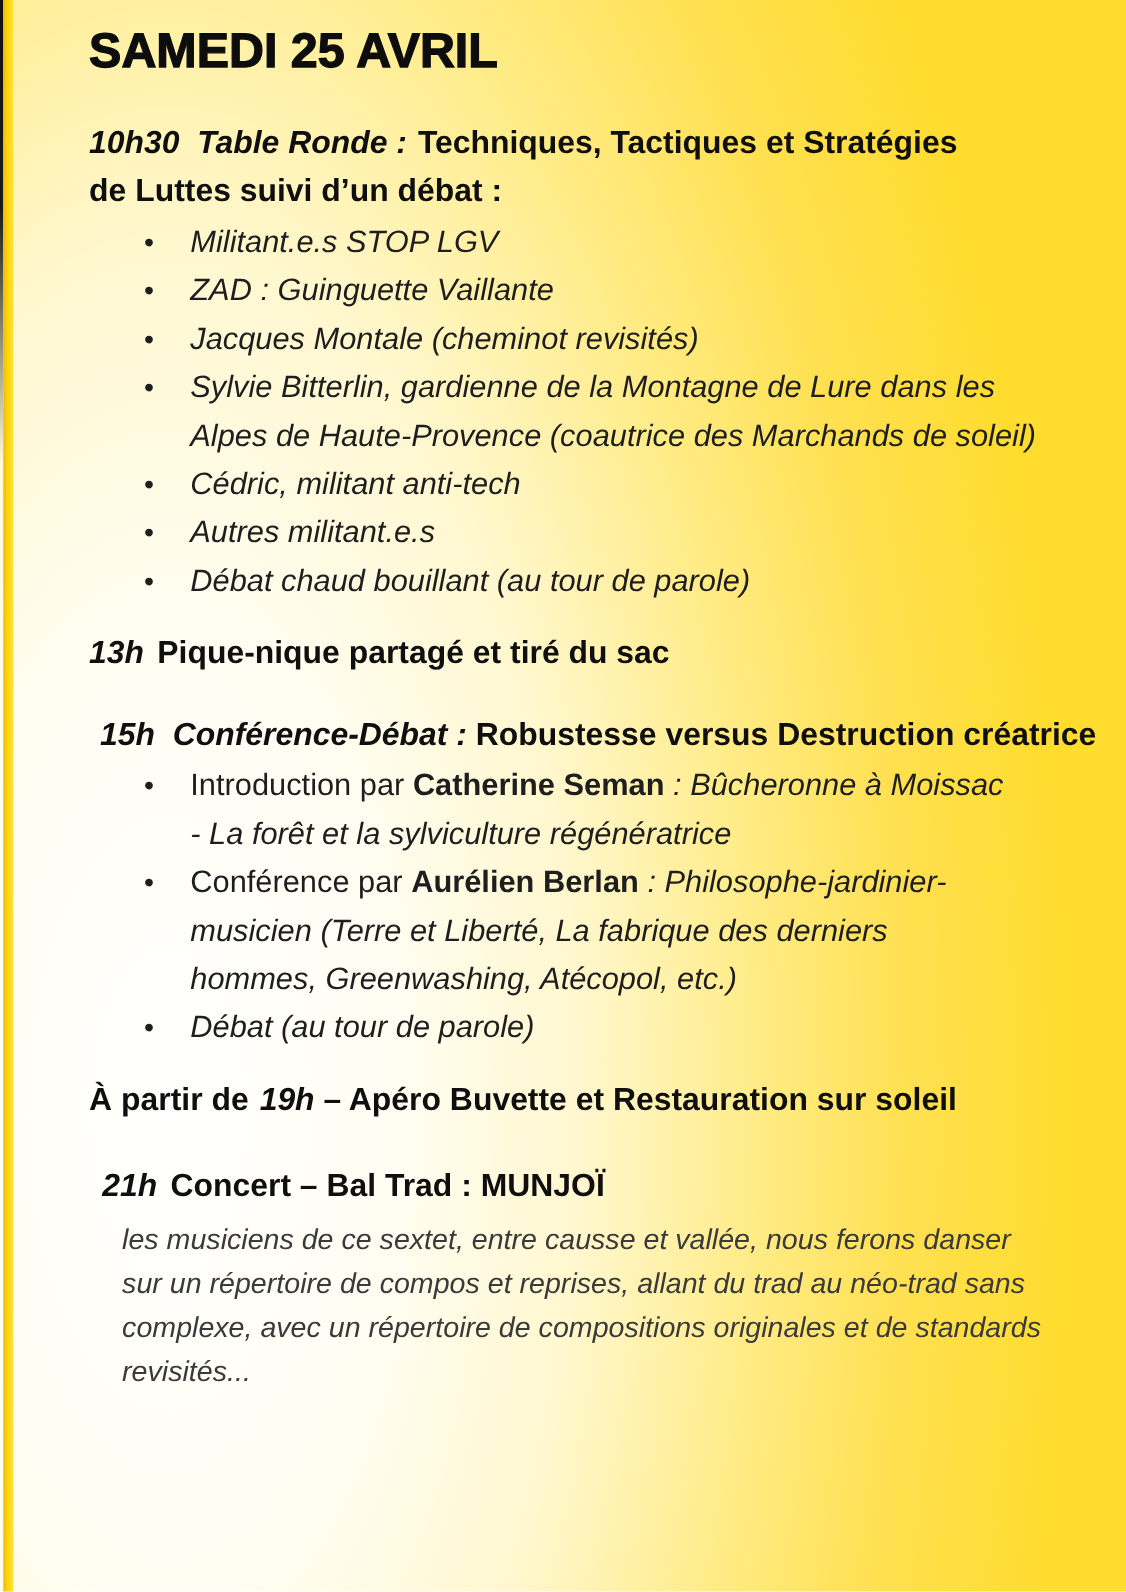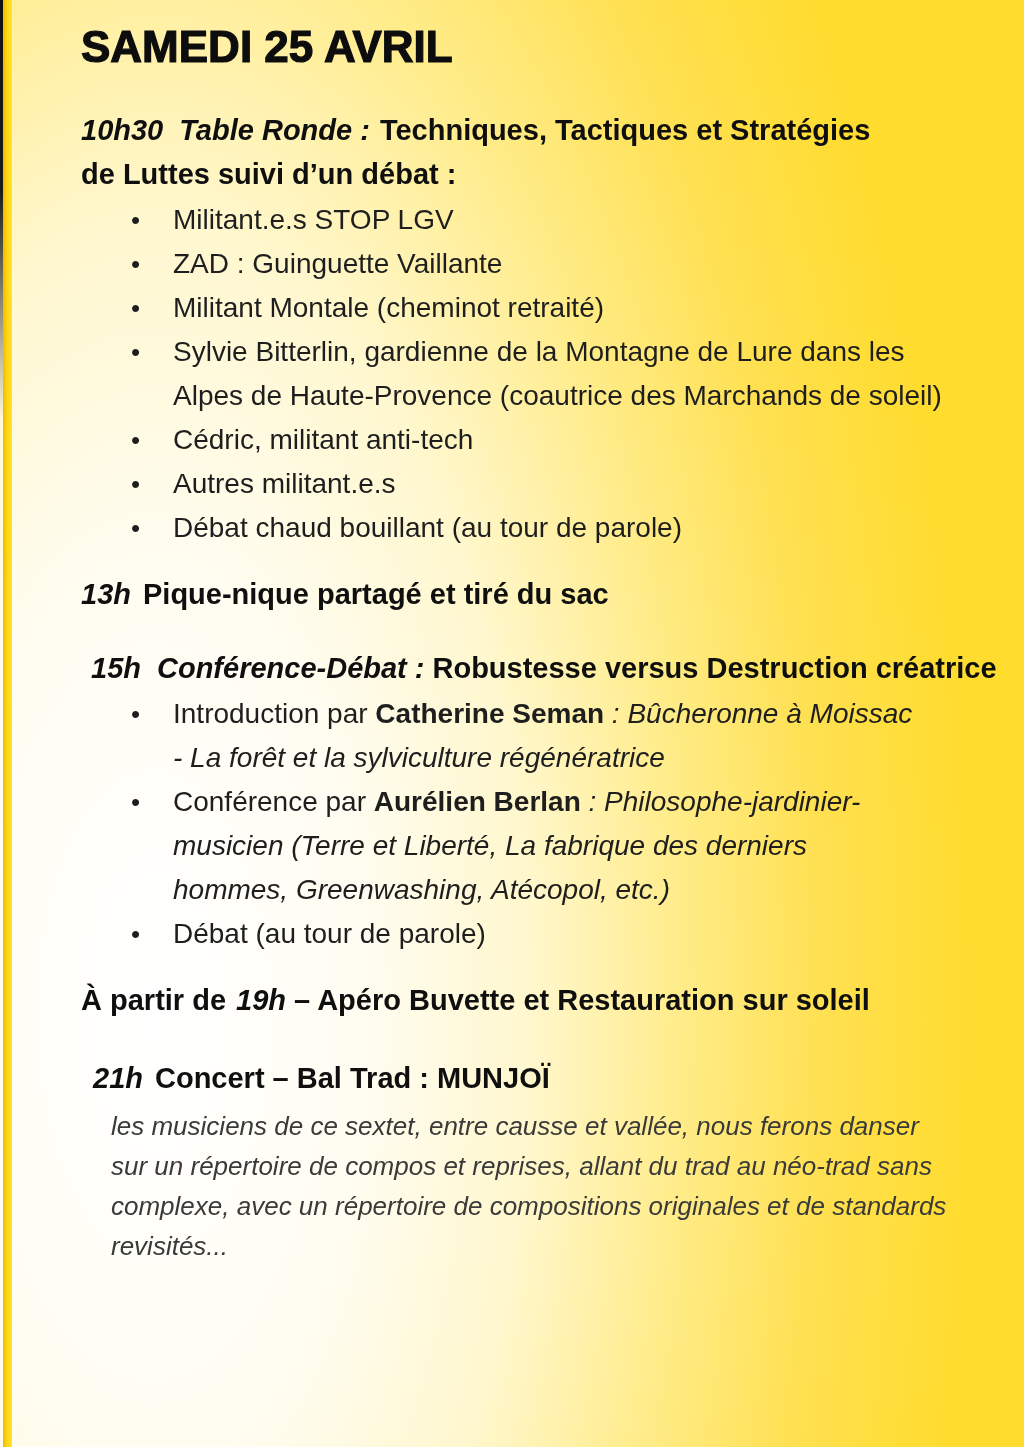--- a/index.html
+++ b/index.html
@@ -69,20 +69,21 @@
   ul {
     list-style: none;
     margin: 2px 0 0 0;
     padding: 0;
   }
   li {
     position: relative;
     padding-left: 92px;
     font-size: 28px;
     line-height: 44px;
+    font-style: italic;
     color: #1e1e1e;
     max-width: 892px;
   }
   li::before {
     content: "\2022";
     position: absolute;
     left: 50px;
     top: 0;
     font-style: normal;
     font-size: 26px;
@@ -112,21 +113,21 @@
   <div class="content">
 
     <h1 class="title">SAMEDI 25 AVRIL</h1>
 
     <h2 class="h-tableronde">
       <span class="t-time">10h30</span><span class="t-time" style="margin-right:10px">Table Ronde :</span><span>Techniques, Tactiques et Stratégies de Luttes suivi d’un débat :</span>
     </h2>
     <ul class="list-10h30">
       <li><span>Militant.e.s STOP LGV</span></li>
       <li><span>ZAD : Guinguette Vaillante</span></li>
-      <li><span>Militant Montale (cheminot retraité)</span></li>
+      <li><span>Jacques Montale (cheminot revisités)</span></li>
       <li style="max-width:892px"><span style="display:inline-block;max-width:800px;vertical-align:top">Sylvie Bitterlin, gardienne de la Montagne de Lure dans les Alpes de Haute-Provence (coautrice des Marchands de soleil)</span></li>
       <li><span>Cédric, militant anti-tech</span></li>
       <li><span>Autres militant.e.s</span></li>
       <li><span>Débat chaud bouillant (au tour de parole)</span></li>
     </ul>
 
     <h2 class="h-13h">
       <span class="t-time">13h</span><span>Pique-nique partagé et tiré du sac</span>
     </h2>
 

